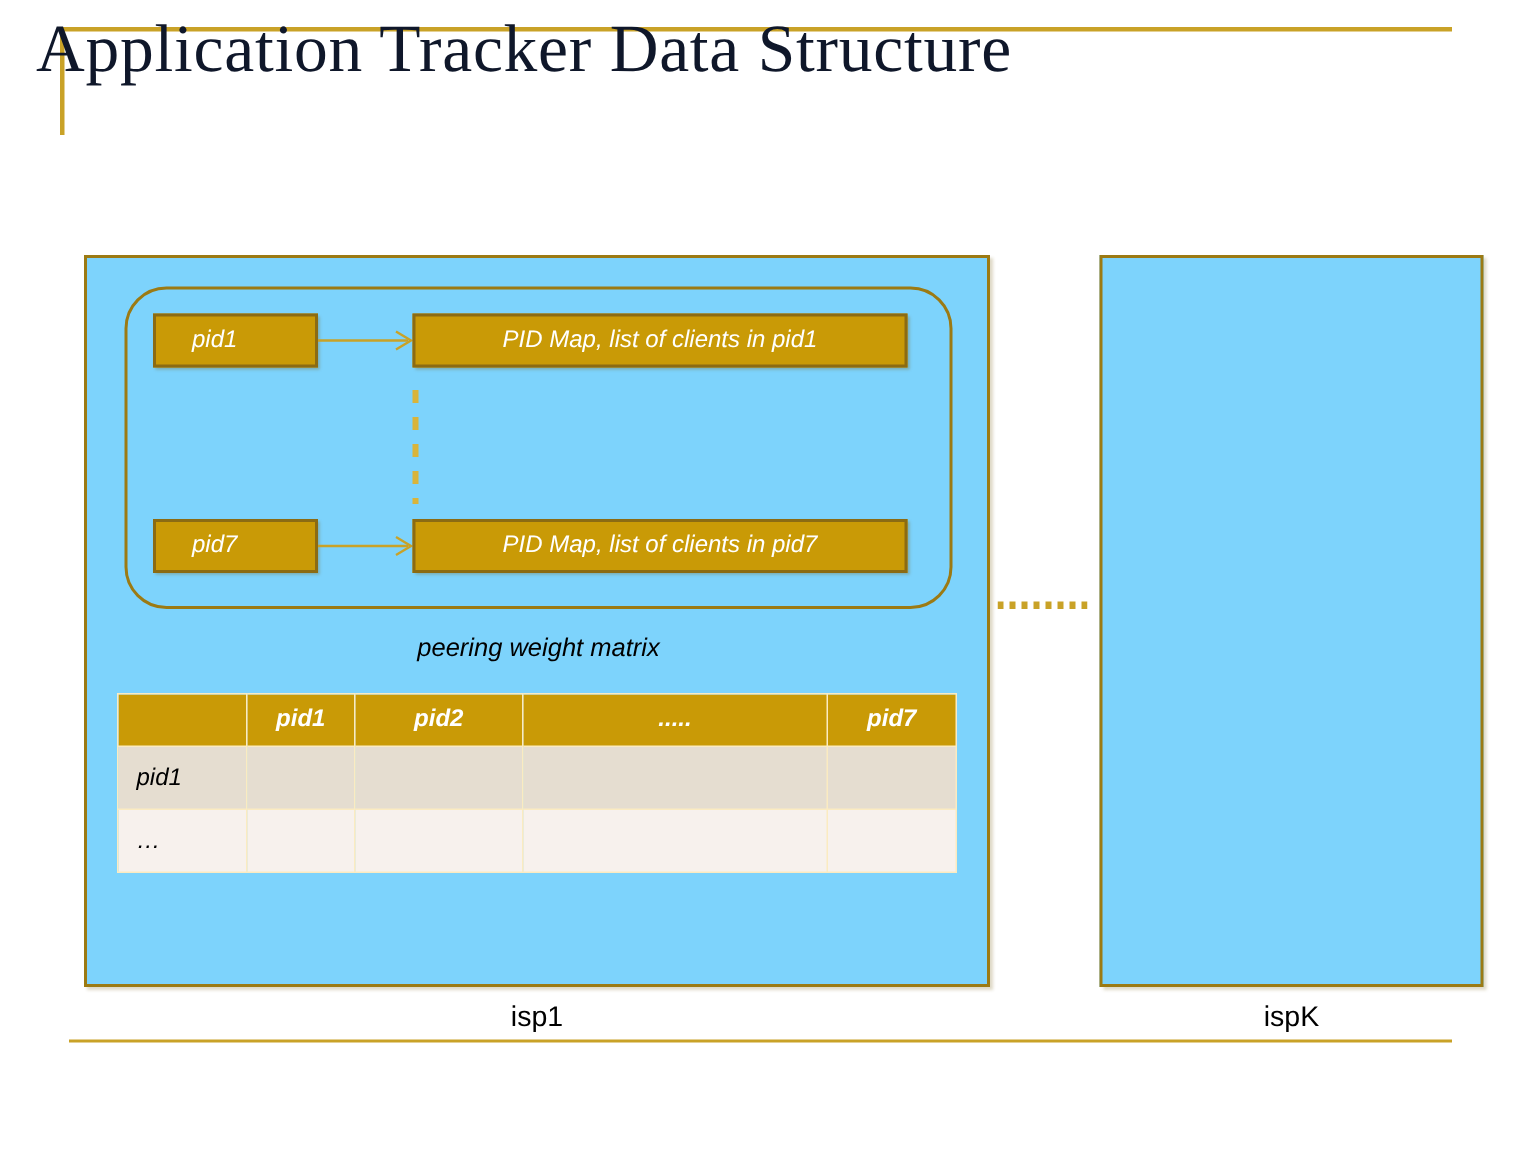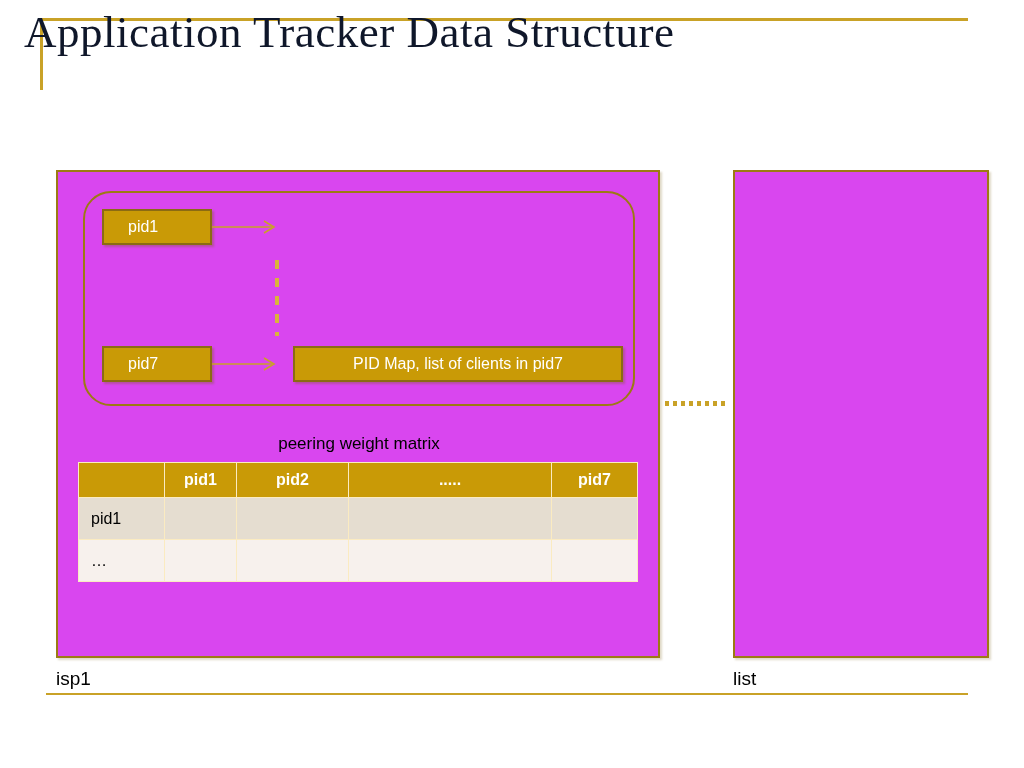--- a/index.html
+++ b/index.html
@@ -33,24 +33,25 @@
     font-family: "Liberation Serif", serif;
     font-size: 45px;
     color: #0f172a;
     letter-spacing: 0.5px;
     white-space: nowrap;
   }
 
   
   .isp-panel {
     position: absolute;
-    background: #d946ef;
+    background: #7dd3fc;
     border: 2px solid #9C7A13;
     box-sizing: border-box;
     box-shadow: 2px 2px 2px rgba(150,130,70,0.30);
+    font-style: italic;
   }
   #isp1-panel {
     left: 56px;
     top: 170px;
     width: 604px;
     height: 488px;
   }
   #ispk-panel {
     left: 733px;
     top: 170px;
@@ -88,21 +89,21 @@
     padding-left: 24px;
   }
   .gold-box.pid-value {
     width: 330px;
     height: 36px;
     justify-content: center;
   }
   #pid1-key   { left: 44px;  top: 37px; }
   #pid1-value { left: 217px; top: 37px; }
   #pid7-key   { left: 44px;  top: 174px; }
-  #pid7-value { left: 217px; top: 174px; margin-left: 18px; }
+  #pid7-value { left: 217px; top: 174px; }
 
   
   .arrow-svg {
     position: absolute;
     overflow: visible;
   }
   #arrow-pid1 { left: 154px; top: 46px;  width: 66px; height: 18px; }
   #arrow-pid7 { left: 154px; top: 183px; width: 66px; height: 18px; }
 
   
@@ -113,21 +114,21 @@
     width: 4px;
     height: 76px;
     background-image: linear-gradient(to bottom, #D9B43A 0 9px, transparent 9px 18px);
     background-size: 4px 18px;
   }
 
   
   #matrix-caption {
     position: absolute;
     left: 25px;
-    top: 262px;
+    top: 250px;
     width: 552px;
     text-align: center;
     font-size: 17px;
     color: #000000;
   }
 
   
   #peering-matrix {
     position: absolute;
     left: 20px;
@@ -171,21 +172,21 @@
     height: 5px;
     background-image: linear-gradient(to right, #C9A227 0 4px, transparent 4px 8px);
     background-size: 8px 5px;
   }
 
   
   .isp-caption {
     position: absolute;
     font-size: 19px;
     color: #000000;
-    text-align: left;
+    text-align: center;
   }
   #isp1-caption { left: 56px;  top: 668px; width: 604px; }
   #ispk-caption { left: 733px; top: 668px; width: 256px; }
   #footer-rule {
     position: absolute;
     left: 46px;
     top: 693px;
     width: 922px;
     height: 2px;
     background: #C9A227;
@@ -199,20 +200,21 @@
 
 <div class="isp-panel" id="isp1-panel">
 
   <div id="pid-map-container"></div>
 
   <div class="gold-box pid-key" id="pid1-key">pid1</div>
   <svg class="arrow-svg" id="arrow-pid1" viewBox="0 0 66 18">
     <line x1="0" y1="9" x2="60" y2="9" stroke="#C9A227" stroke-width="1.6"></line>
     <polyline points="52,3 62,9 52,15" fill="none" stroke="#C9A227" stroke-width="1.6"></polyline>
   </svg>
+  <div class="gold-box pid-value" id="pid1-value">PID Map, list of clients in pid1</div>
 
   <div id="vertical-ellipsis"></div>
 
   <div class="gold-box pid-key" id="pid7-key">pid7</div>
   <svg class="arrow-svg" id="arrow-pid7" viewBox="0 0 66 18">
     <line x1="0" y1="9" x2="60" y2="9" stroke="#C9A227" stroke-width="1.6"></line>
     <polyline points="52,3 62,9 52,15" fill="none" stroke="#C9A227" stroke-width="1.6"></polyline>
   </svg>
   <div class="gold-box pid-value" id="pid7-value">PID Map, list of clients in pid7</div>
 
@@ -252,14 +254,14 @@
       </tr>
     </tbody>
   </table>
 </div>
 
 <div id="panel-gap-ellipsis"></div>
 
 <div class="isp-panel" id="ispk-panel"></div>
 
 <div class="isp-caption" id="isp1-caption">isp1</div>
-<div class="isp-caption" id="ispk-caption">list</div>
+<div class="isp-caption" id="ispk-caption">ispK</div>
 <div id="footer-rule"></div>
 
 </body></html>

